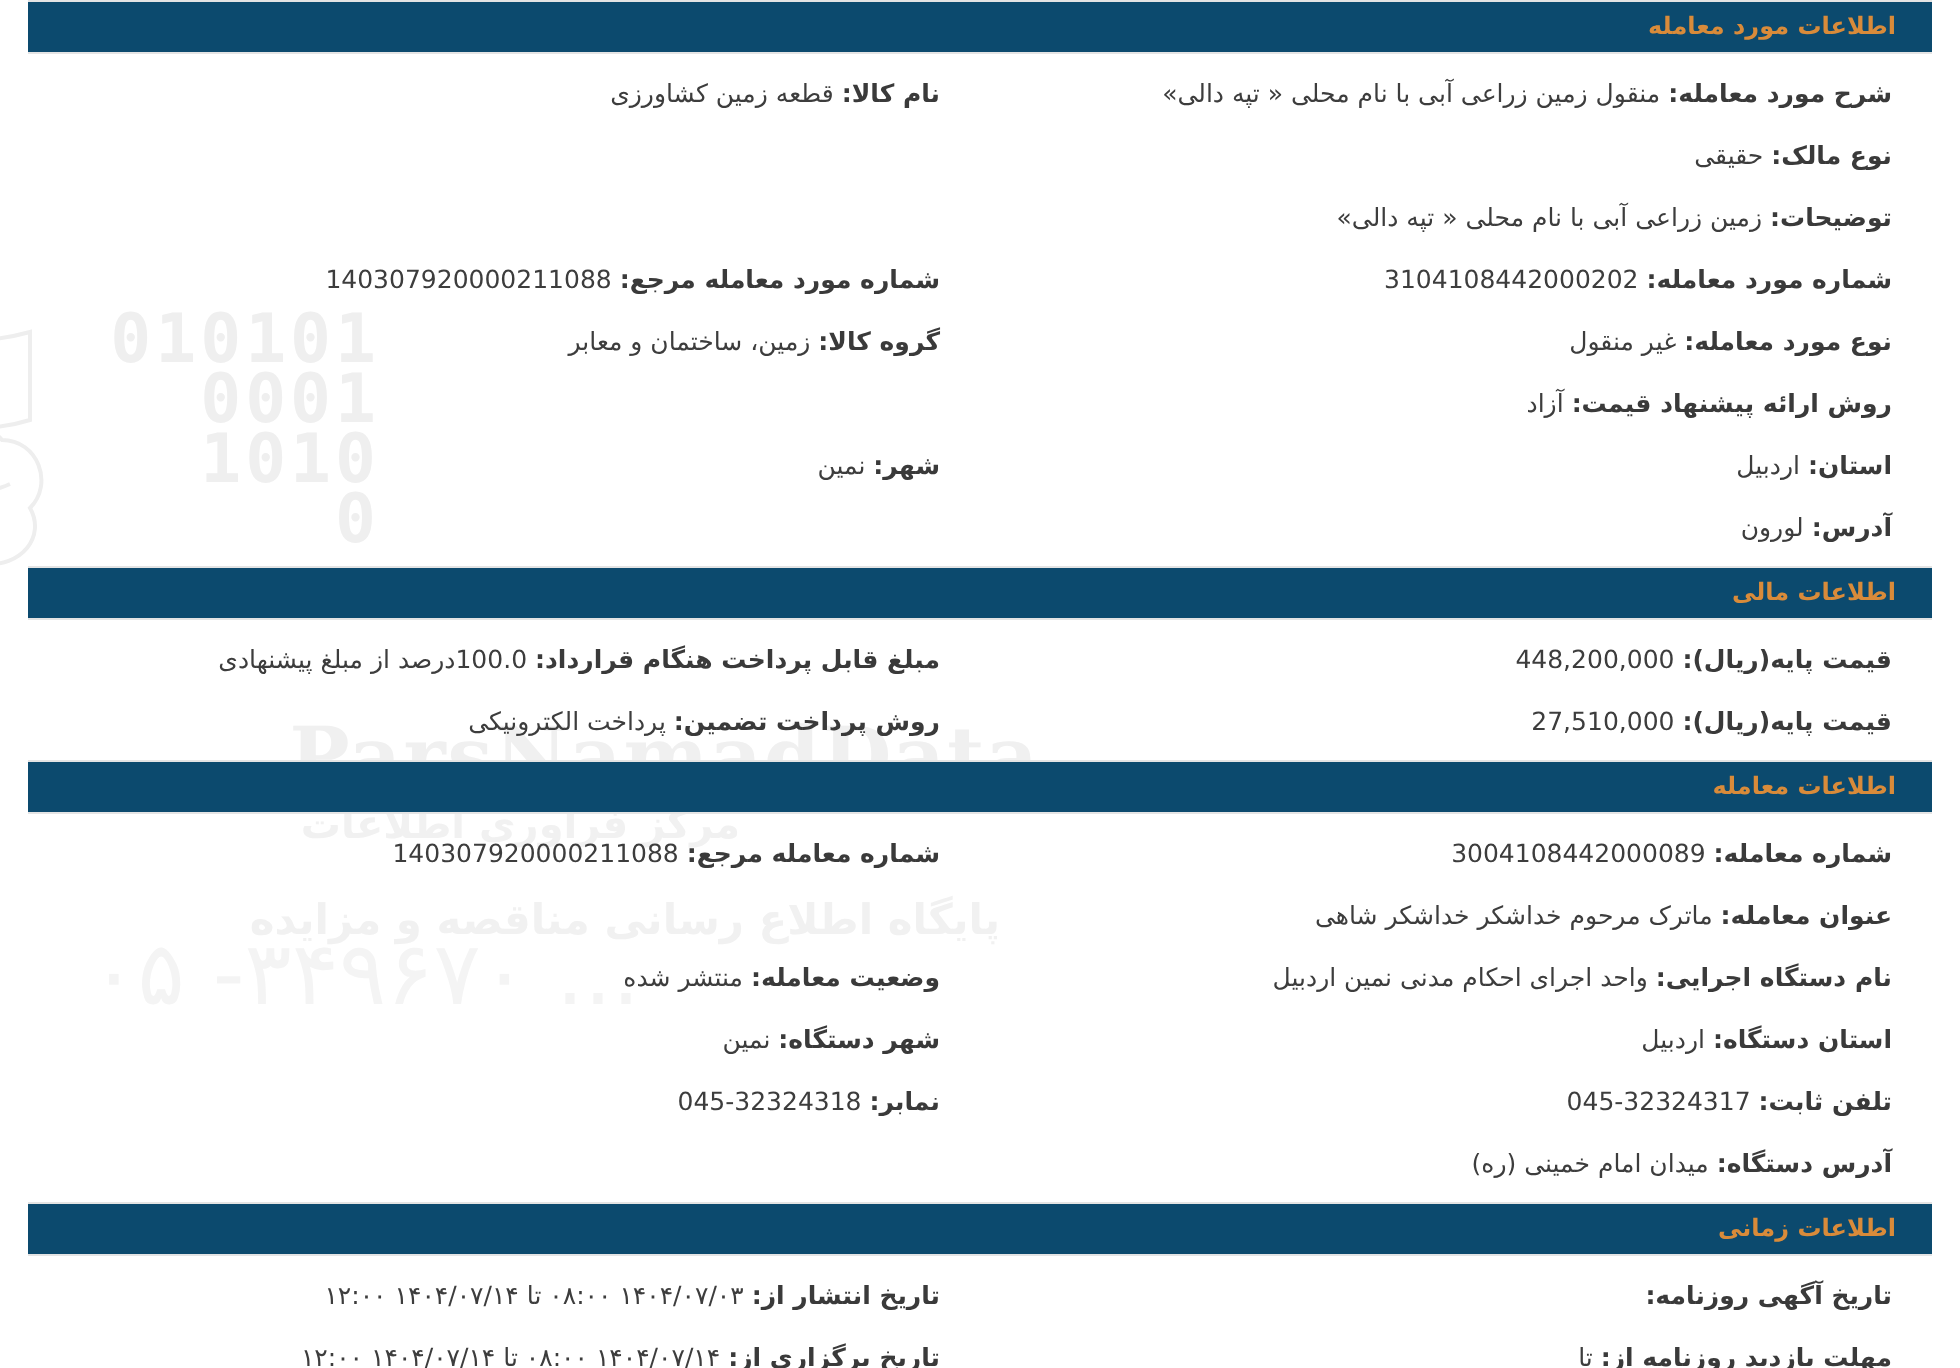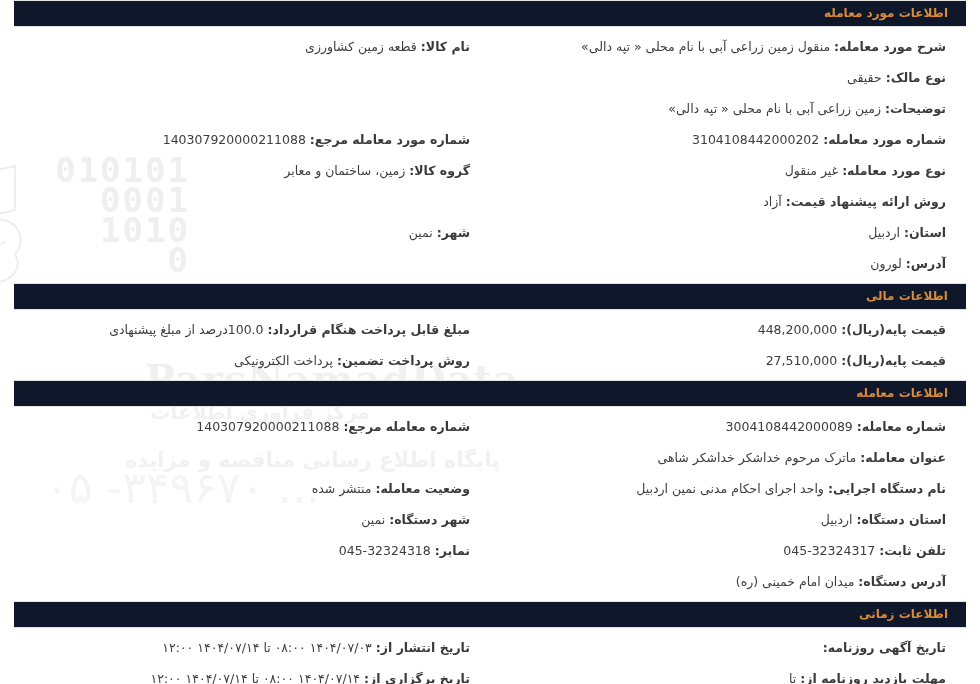--- a/index.html
+++ b/index.html
@@ -90,21 +90,21 @@
     direction: ltr;
     letter-spacing: 1px;
   }
 
   
   .section-head {
     position: relative;
     z-index: 2;
     border-top: 1px solid #e4e4e4;
     border-bottom: 1px solid #e4e4e4;
-    background: #0f172a;
+    background: #0c4a6e;
     color: #d98b3a;
     font-size: 12px;
     font-weight: bold;
     padding: 5px 18px 6px 18px;
     margin: 0 14px;
     text-align: right;
   }
   .section-head.first { border-top: 1px solid #e4e4e4; }
 
   

